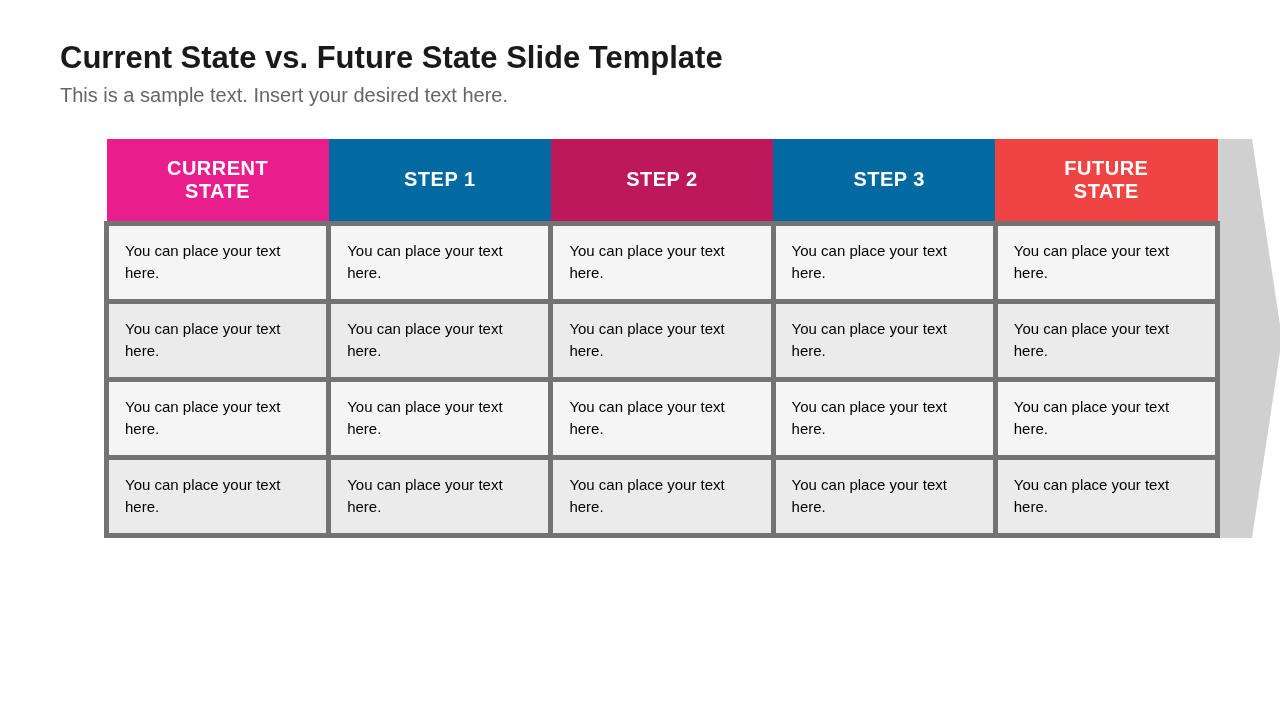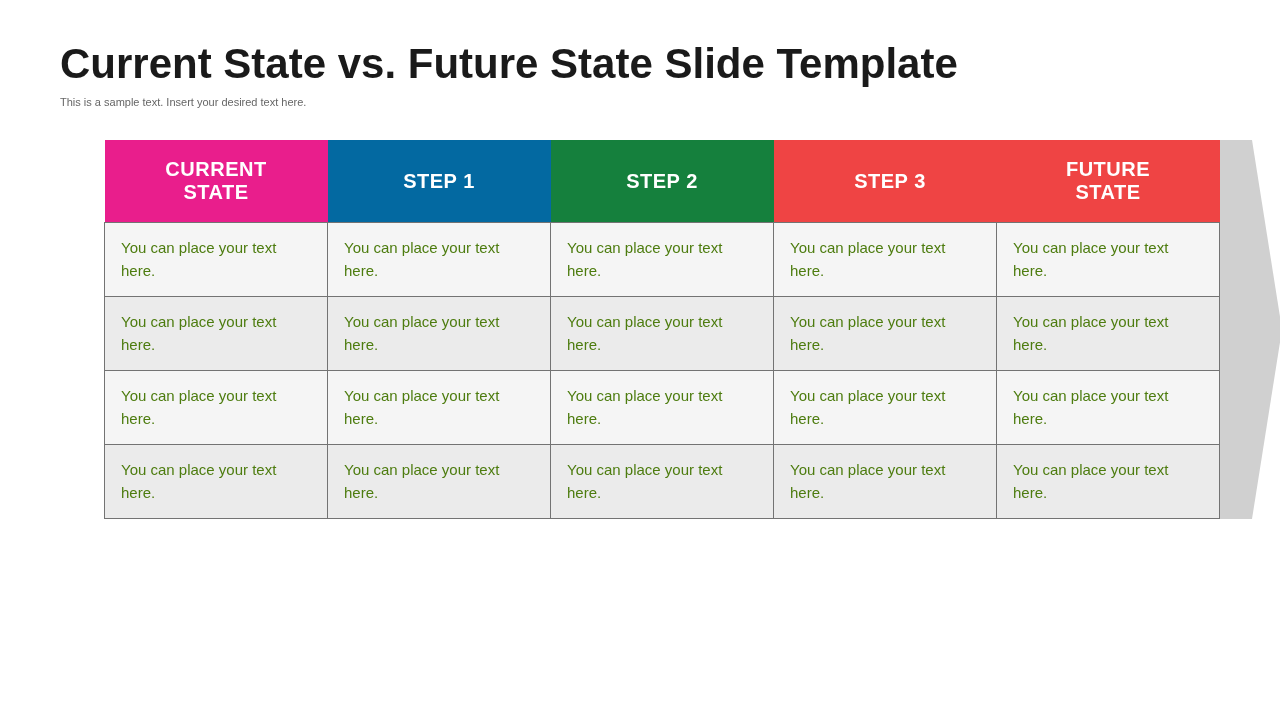--- a/index.html
+++ b/index.html
@@ -8,29 +8,29 @@
       font-family: 'Segoe UI', Arial, sans-serif;
       width: 1280px;
       height: 720px;
       overflow: hidden;
       display: flex;
       flex-direction: column;
       padding: 40px 60px 30px 60px;
     }
 
     .page-title {
-      font-size: 42px;
+      font-size: 31px;
       font-weight: 700;
       color: #1a1a1a;
       line-height: 1.15;
       margin-bottom: 8px;
     }
 
     .page-subtitle {
-      font-size: 11px;
+      font-size: 20px;
       color: #666666;
       margin-bottom: 32px;
     }
 
     table {
       width: 100%;
       border-collapse: collapse;
       table-layout: fixed;
       position: relative;
       z-index: 2;
@@ -41,31 +41,31 @@
       font-weight: 700;
       font-size: 20px;
       text-align: center;
       padding: 18px 10px;
       text-transform: uppercase;
       letter-spacing: 0.5px;
     }
 
     th.col-current { background-color: #e91e8c; }
     th.col-step1   { background-color: #0369a1; }
-    th.col-step2   { background-color: #15803d; }
-    th.col-step3   { background-color: #ef4444; padding-left: 20px; }
+    th.col-step2   { background-color: #be185d; }
+    th.col-step3   { background-color: #0369a1; padding-left: 20px; }
     th.col-future  { background-color: #ef4444; }
 
     tbody tr td {
-      color: #4d7c0f;
+      color: #000000;
       font-size: 15px;
       line-height: 1.5;
       padding: 14px 16px;
       vertical-align: top;
-      border: 1px solid #737373;
+      border: 5px solid #737373;
       background: #f5f5f5;
     }
 
     tbody tr:nth-child(even) td {
       background: #ebebeb;
     }
 
     .outer-wrapper {
       display: flex;
       flex-direction: row;

